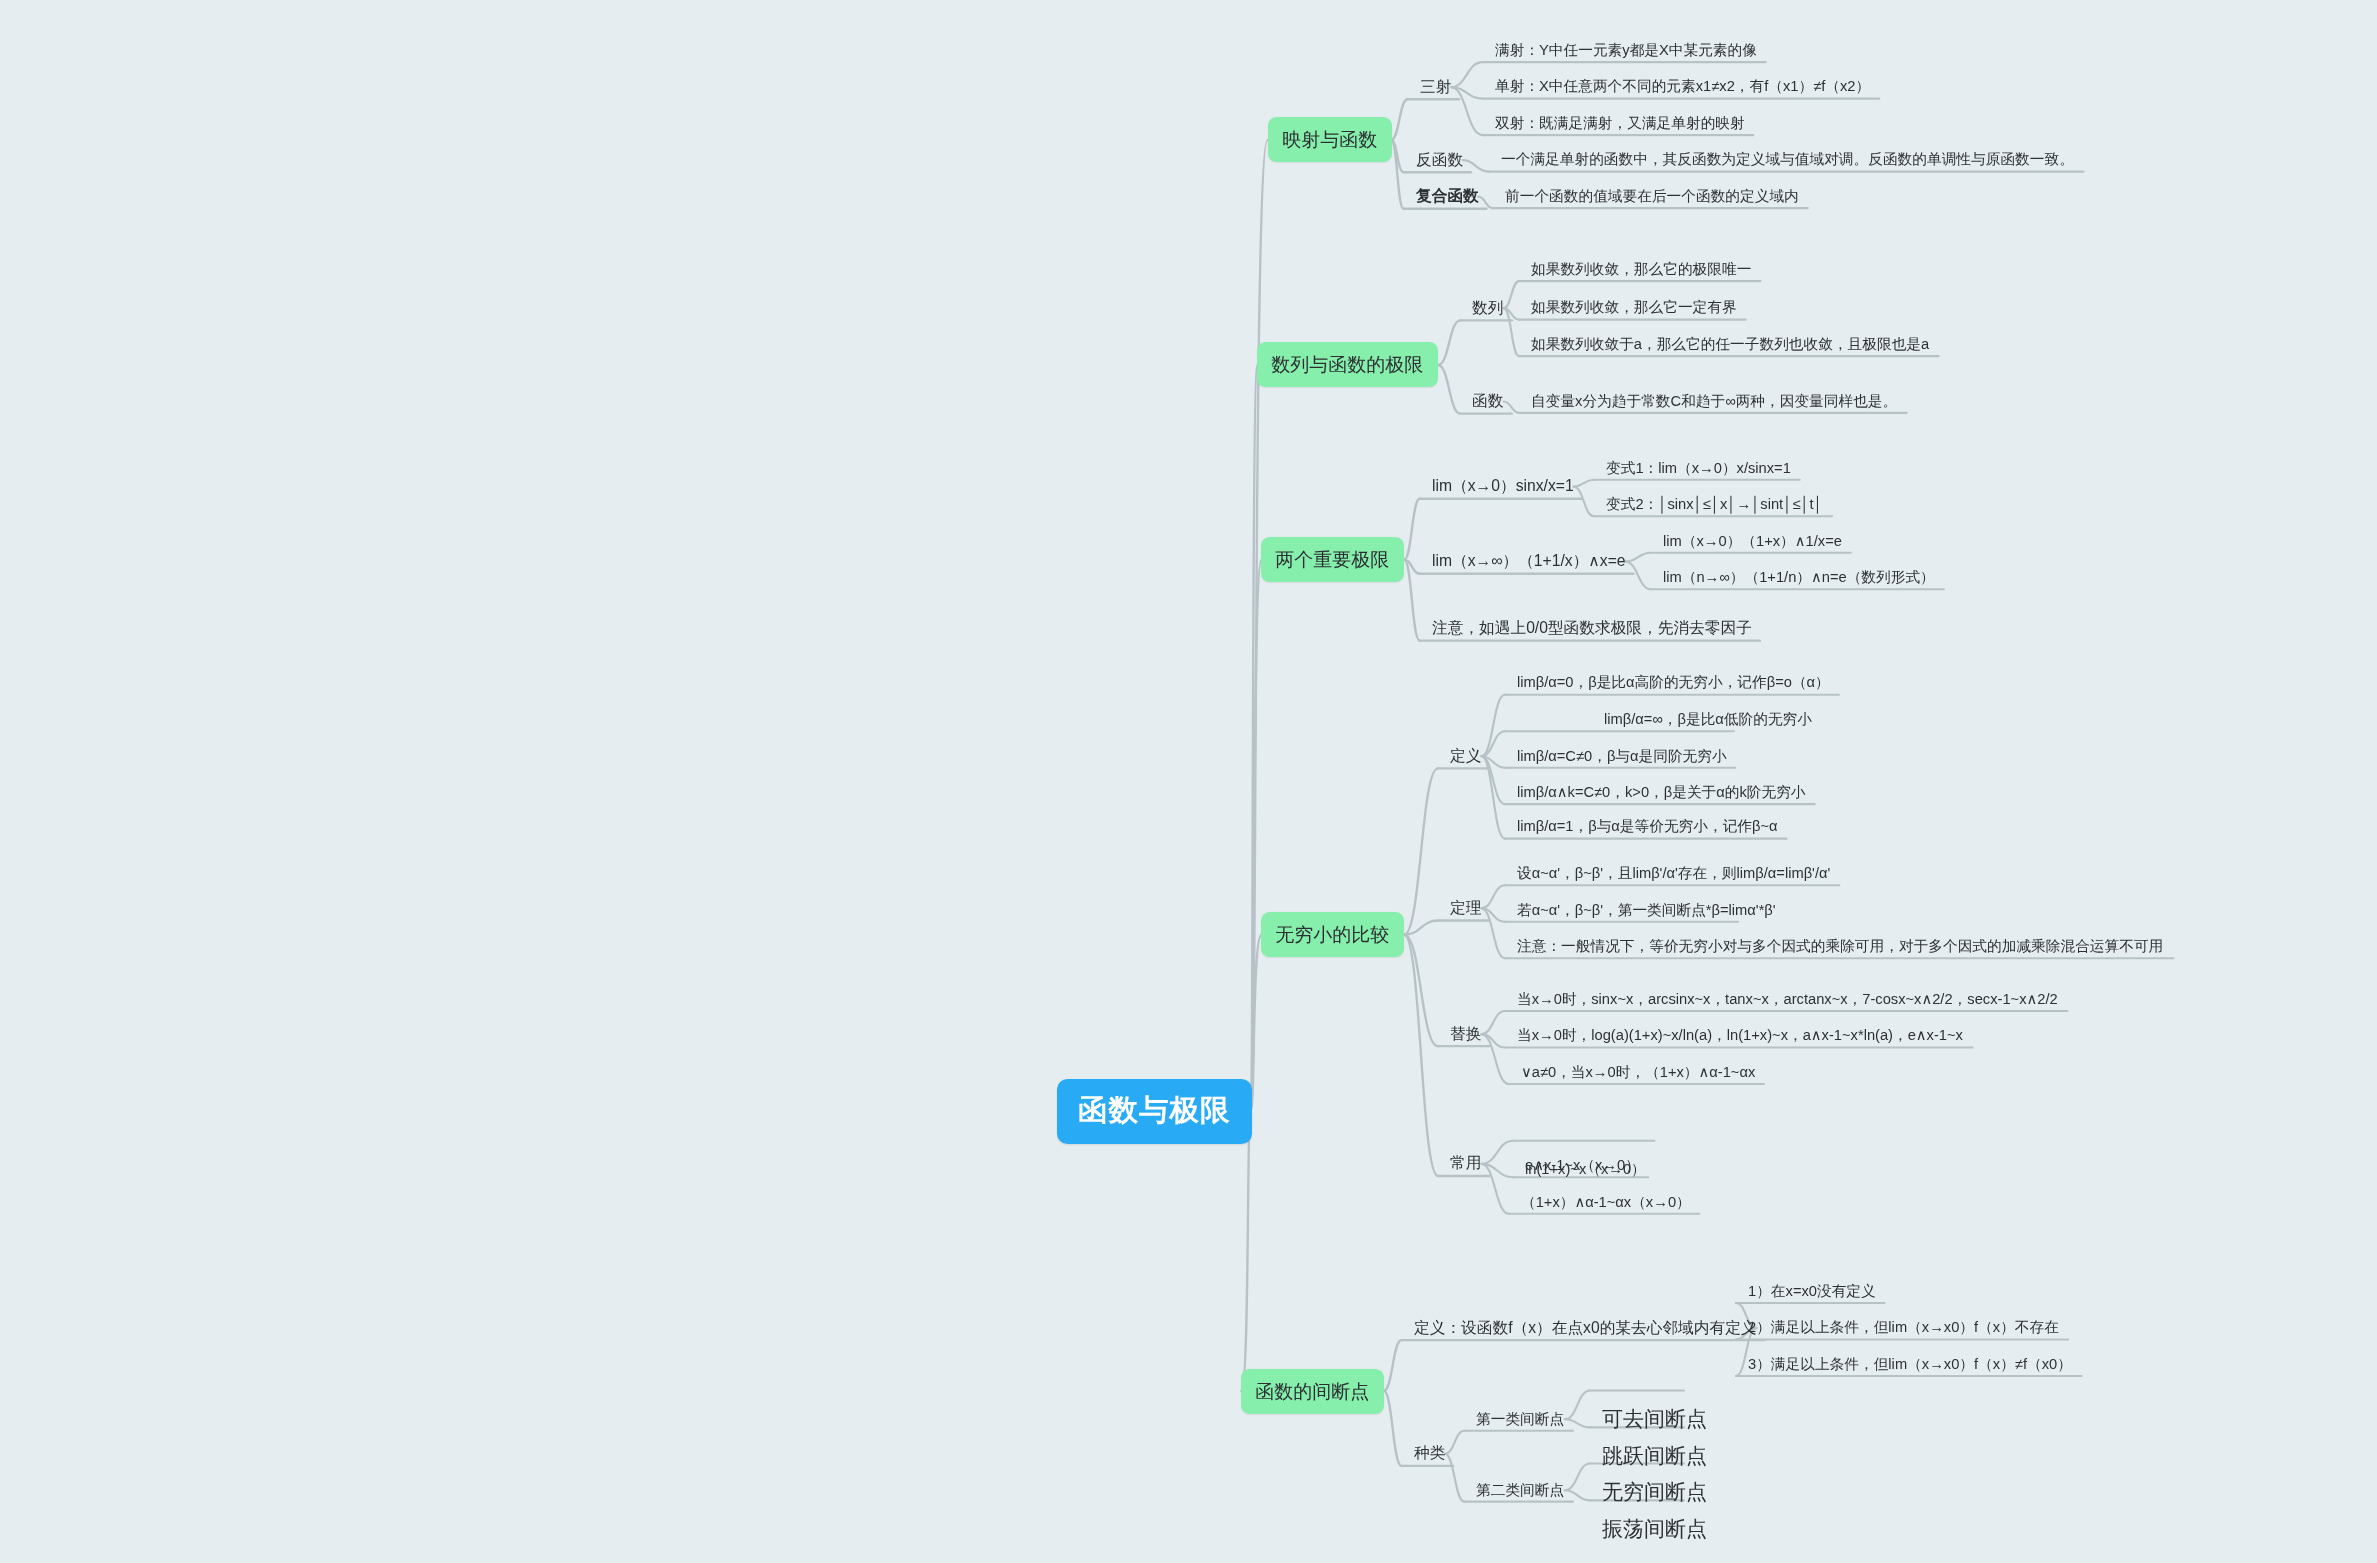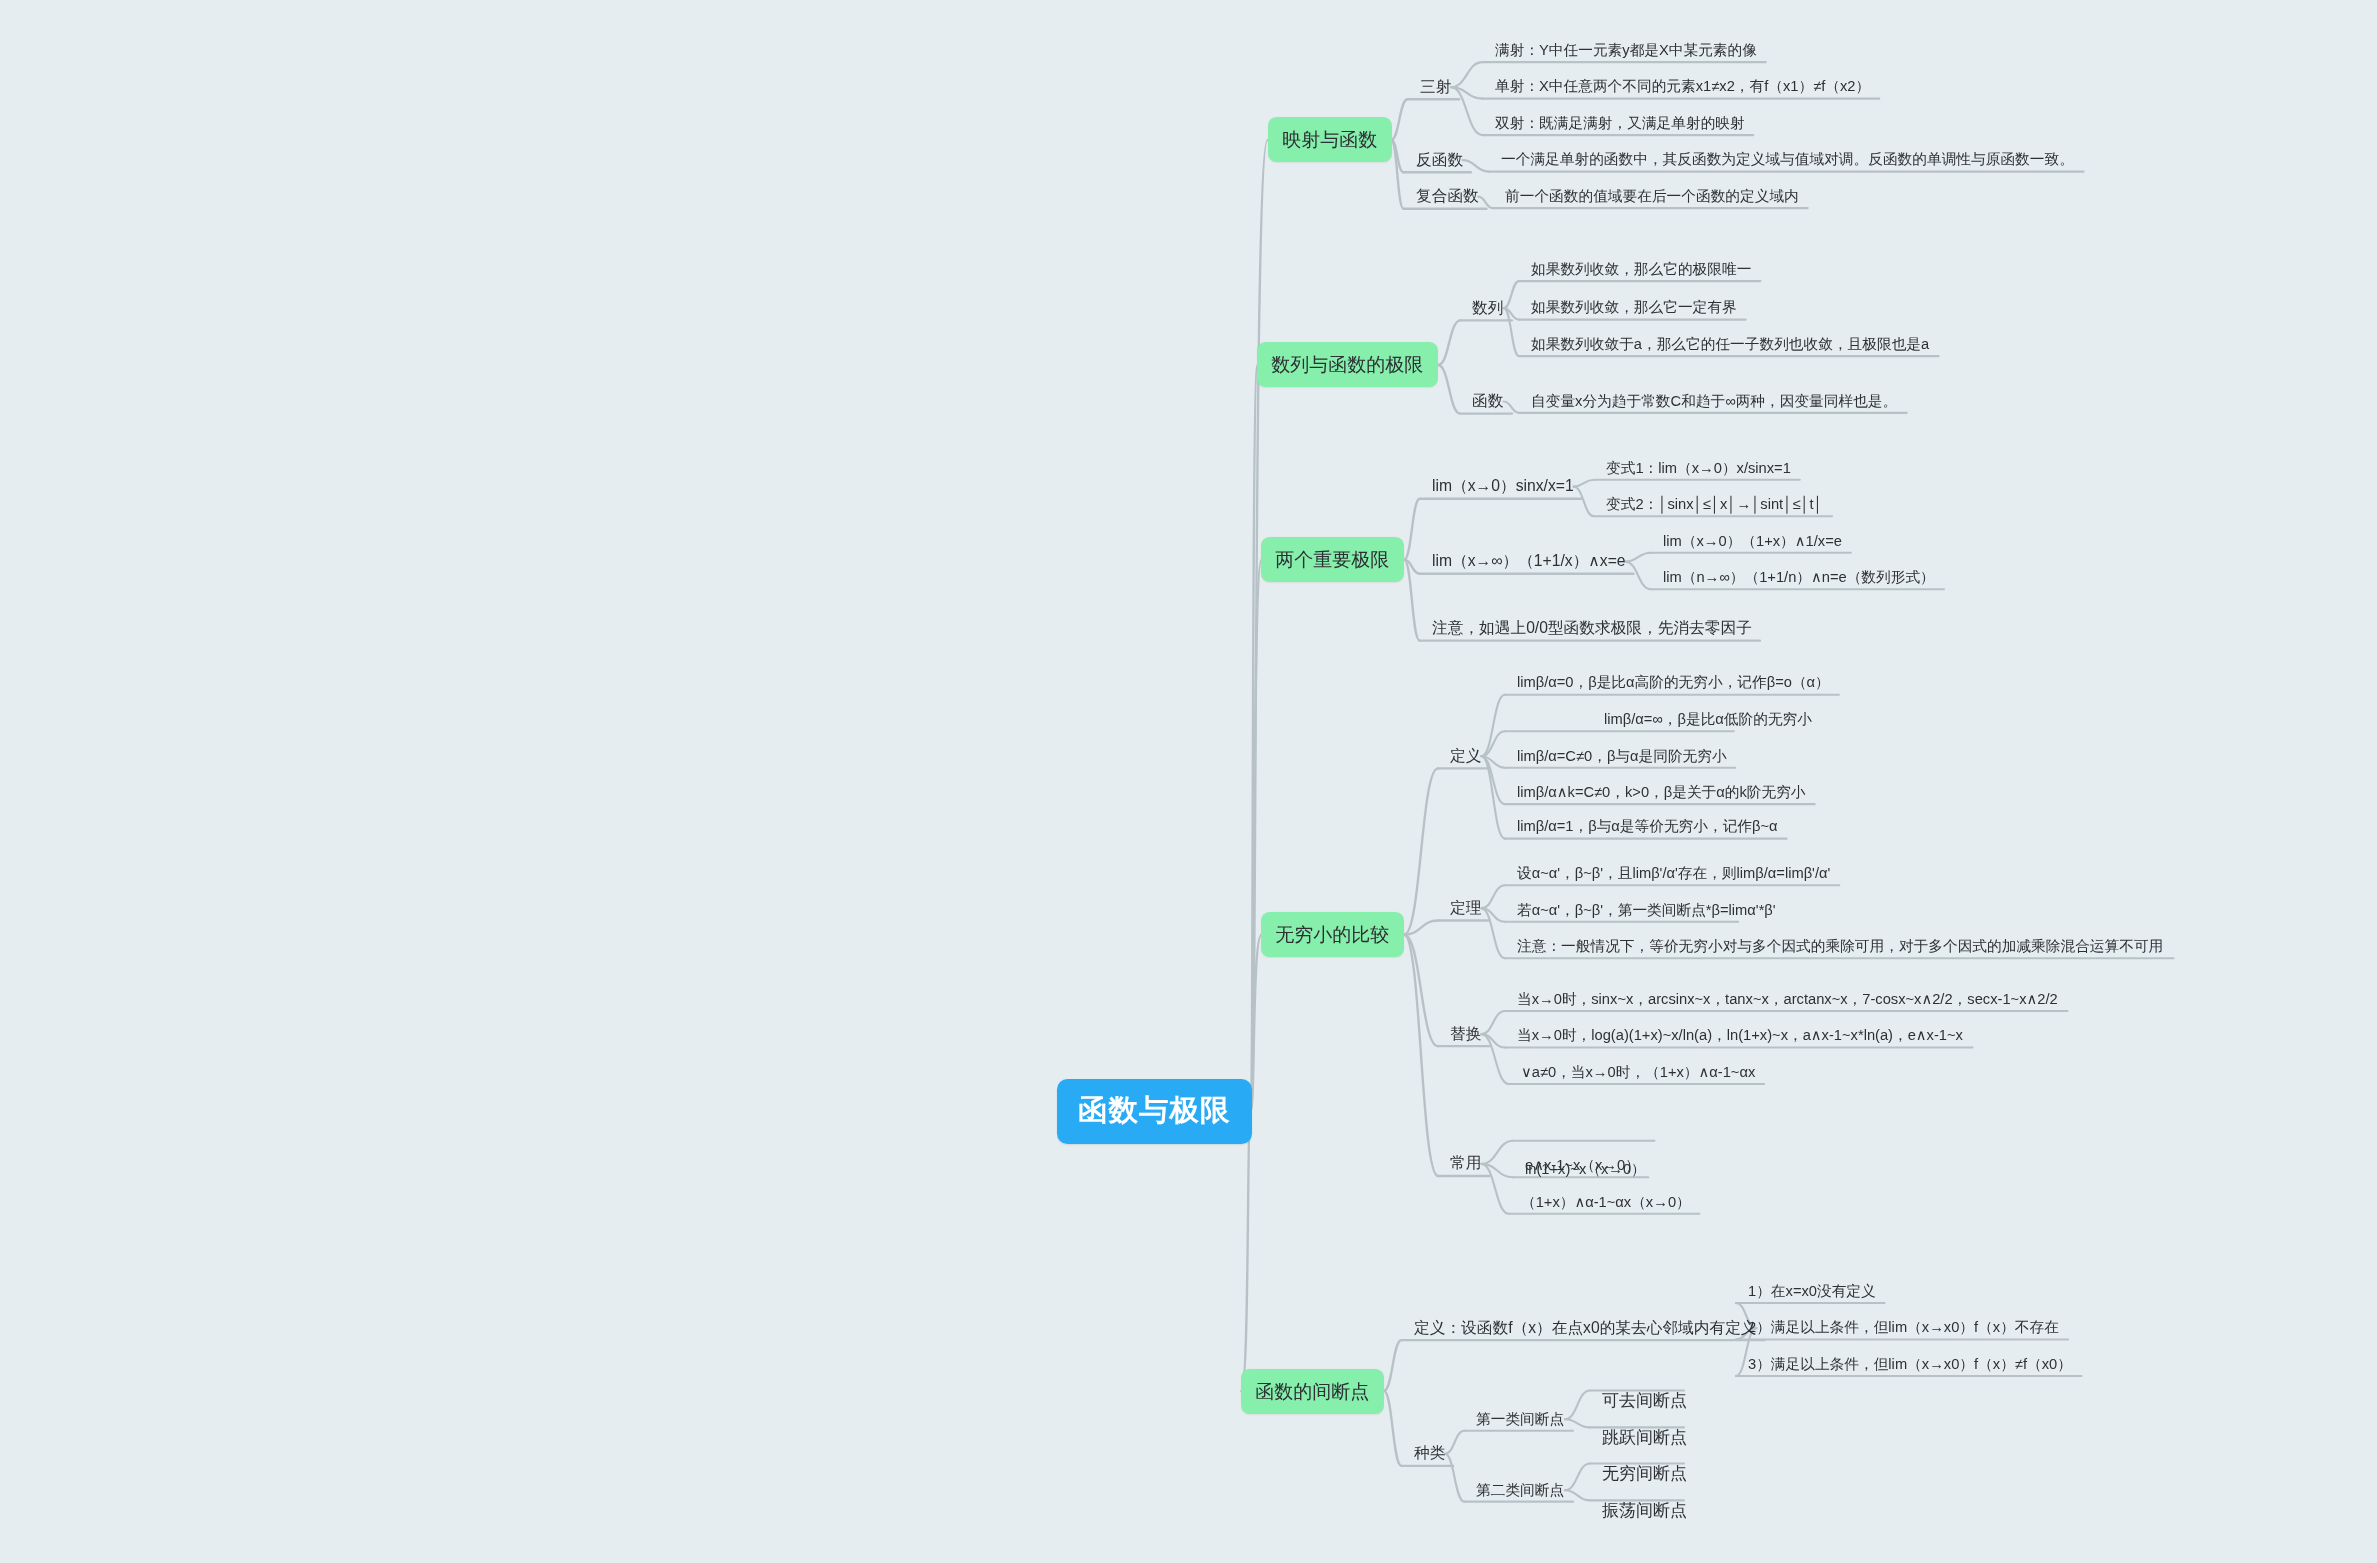--- a/index.html
+++ b/index.html
@@ -48,21 +48,21 @@
     box-shadow: 0 0.5px 1.4px rgba(0,0,0,0.07);
   }
   
   .lvl2, .lvl3, .lvl4 {
     color: #2d3134;
     background: transparent;
     padding: 0;
   }
   .lvl2 { font-size: 15.7px; }
   .lvl3 { font-size: 14.7px; }
-  .lvl4 { font-size: 17px; }
+  .lvl4 { font-size: 21px; margin-top: 16px; }
 </style>
 </head>
 <body>
 
 <div id="stage">
   <svg id="links" viewBox="0 0 6688 3288" xmlns="http://www.w3.org/2000/svg">
       <path d="M 2630.2244897959185 2337.387755102041 C 2645.17306122449 2337.387755102041, 2634.4955102040817 294.3061224489796, 2665.8163265306125 294.3061224489796" fill="none" stroke="#b7c2c7" stroke-width="5" stroke-linecap="round"></path>
       <path d="M 2630.2244897959185 2337.387755102041 C 2636.215918367347 2337.387755102041, 2631.9363265306124 767.7551020408164, 2644.4897959183672 767.7551020408164" fill="none" stroke="#b7c2c7" stroke-width="5" stroke-linecap="round"></path>
       <path d="M 2630.2244897959185 2337.387755102041 C 2639.7987755102045 2337.387755102041, 2632.96 1177.2244897959183, 2653.0204081632655 1177.2244897959183" fill="none" stroke="#b7c2c7" stroke-width="5" stroke-linecap="round"></path>
       <path d="M 2630.2244897959185 2337.387755102041 C 2639.7987755102045 2337.387755102041, 2632.96 1966.3061224489795, 2653.0204081632655 1966.3061224489795" fill="none" stroke="#b7c2c7" stroke-width="5" stroke-linecap="round"></path>
@@ -170,21 +170,21 @@
     </svg>
   <div id="nodes">
       <div class="node root" style="left: 1057px; top: 1079px;">函数与极限</div>
       <div class="node lvl1" style="left: 1268px; top: 117px;">映射与函数</div>
       <div class="node lvl1" style="left: 1257px; top: 342px;">数列与函数的极限</div>
       <div class="node lvl1" style="left: 1261px; top: 537px;">两个重要极限</div>
       <div class="node lvl1" style="left: 1261px; top: 912px;">无穷小的比较</div>
       <div class="node lvl1" style="left: 1241px; top: 1369px;">函数的间断点</div>
       <div class="node lvl2" style="left: 1420px; top: 77px;">三射</div>
       <div class="node lvl2" style="left: 1416px; top: 150px;">反函数</div>
-      <div class="node lvl2" style="left: 1416px; top: 186px;">复合函数</div>
+      <div class="node lvl2" style="left: 1416px; top: 186px; font-weight: bold;">复合函数</div>
       <div class="node lvl2" style="left: 1472px; top: 298px;">数列</div>
       <div class="node lvl2" style="left: 1472px; top: 391px;">函数</div>
       <div class="node lvl2" style="left: 1432px; top: 476px;">lim（x→0）sinx/x=1</div>
       <div class="node lvl2" style="left: 1432px; top: 551px;">lim（x→∞）（1+1/x）∧x=e</div>
       <div class="node lvl2" style="left: 1432px; top: 618px;">注意，如遇上0/0型函数求极限，先消去零因子</div>
       <div class="node lvl2" style="left: 1450px; top: 746px;">定义</div>
       <div class="node lvl2" style="left: 1450px; top: 898px;">定理</div>
       <div class="node lvl2" style="left: 1450px; top: 1024px;">替换</div>
       <div class="node lvl2" style="left: 1450px; top: 1153px;">常用</div>
       <div class="node lvl2" style="left: 1414px; top: 1318px;">定义：设函数f（x）在点x0的某去心邻域内有定义</div>

